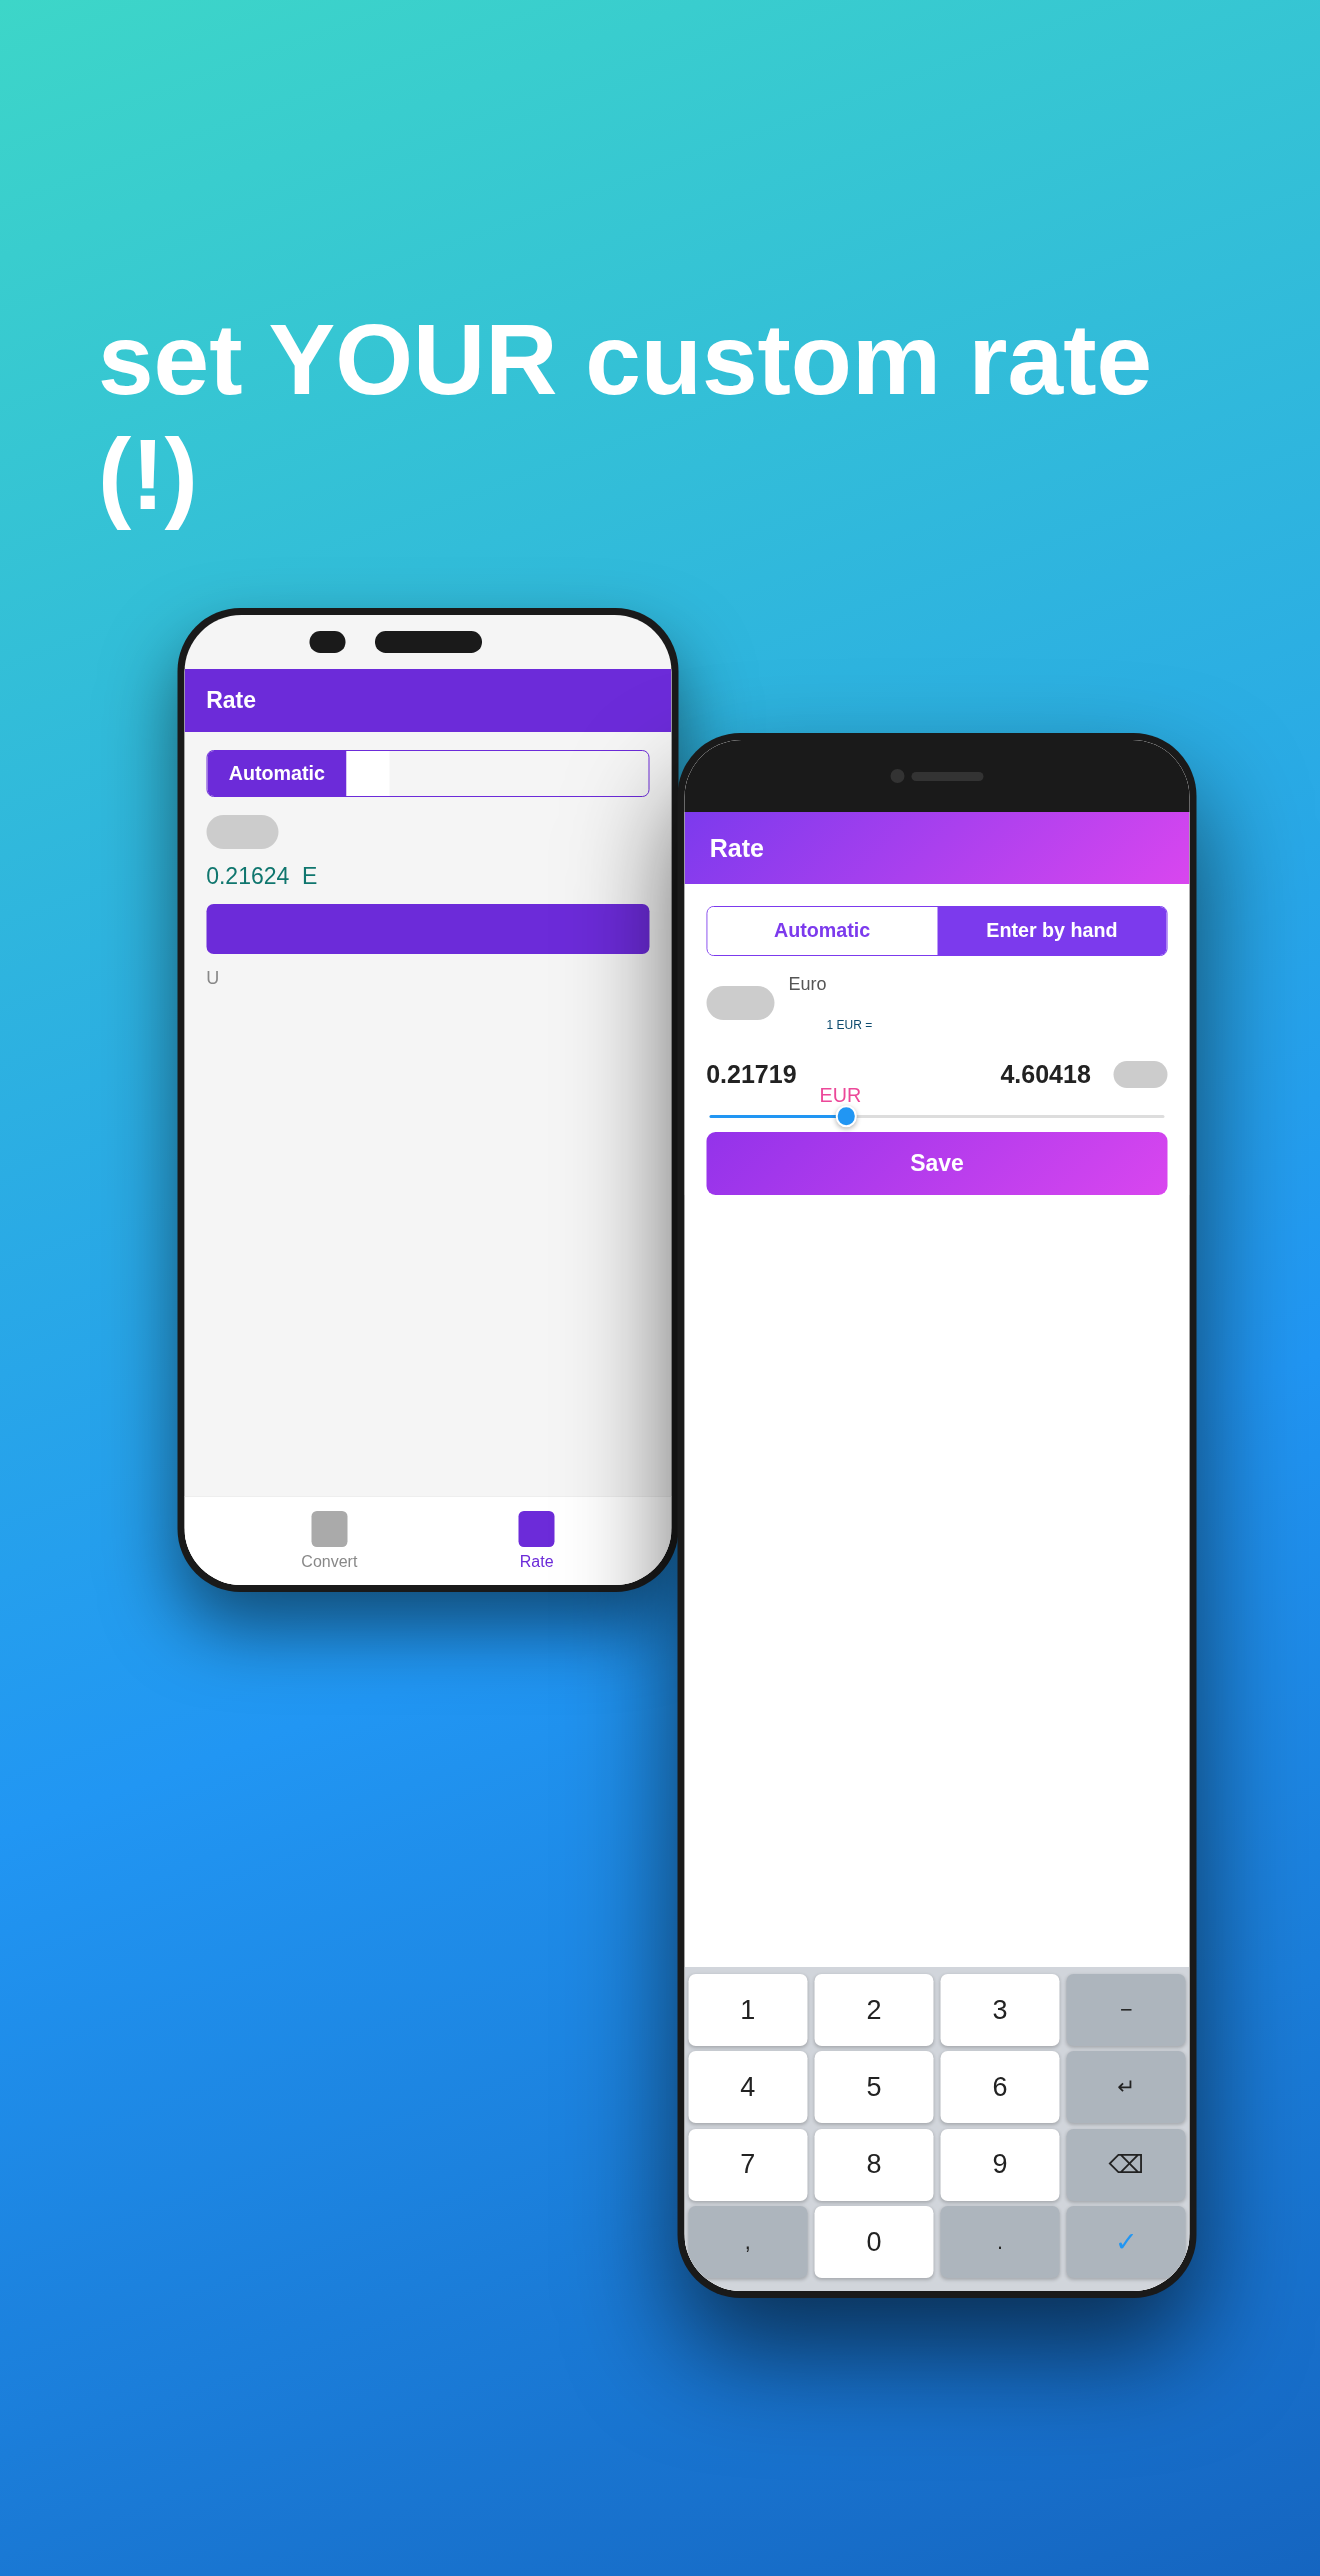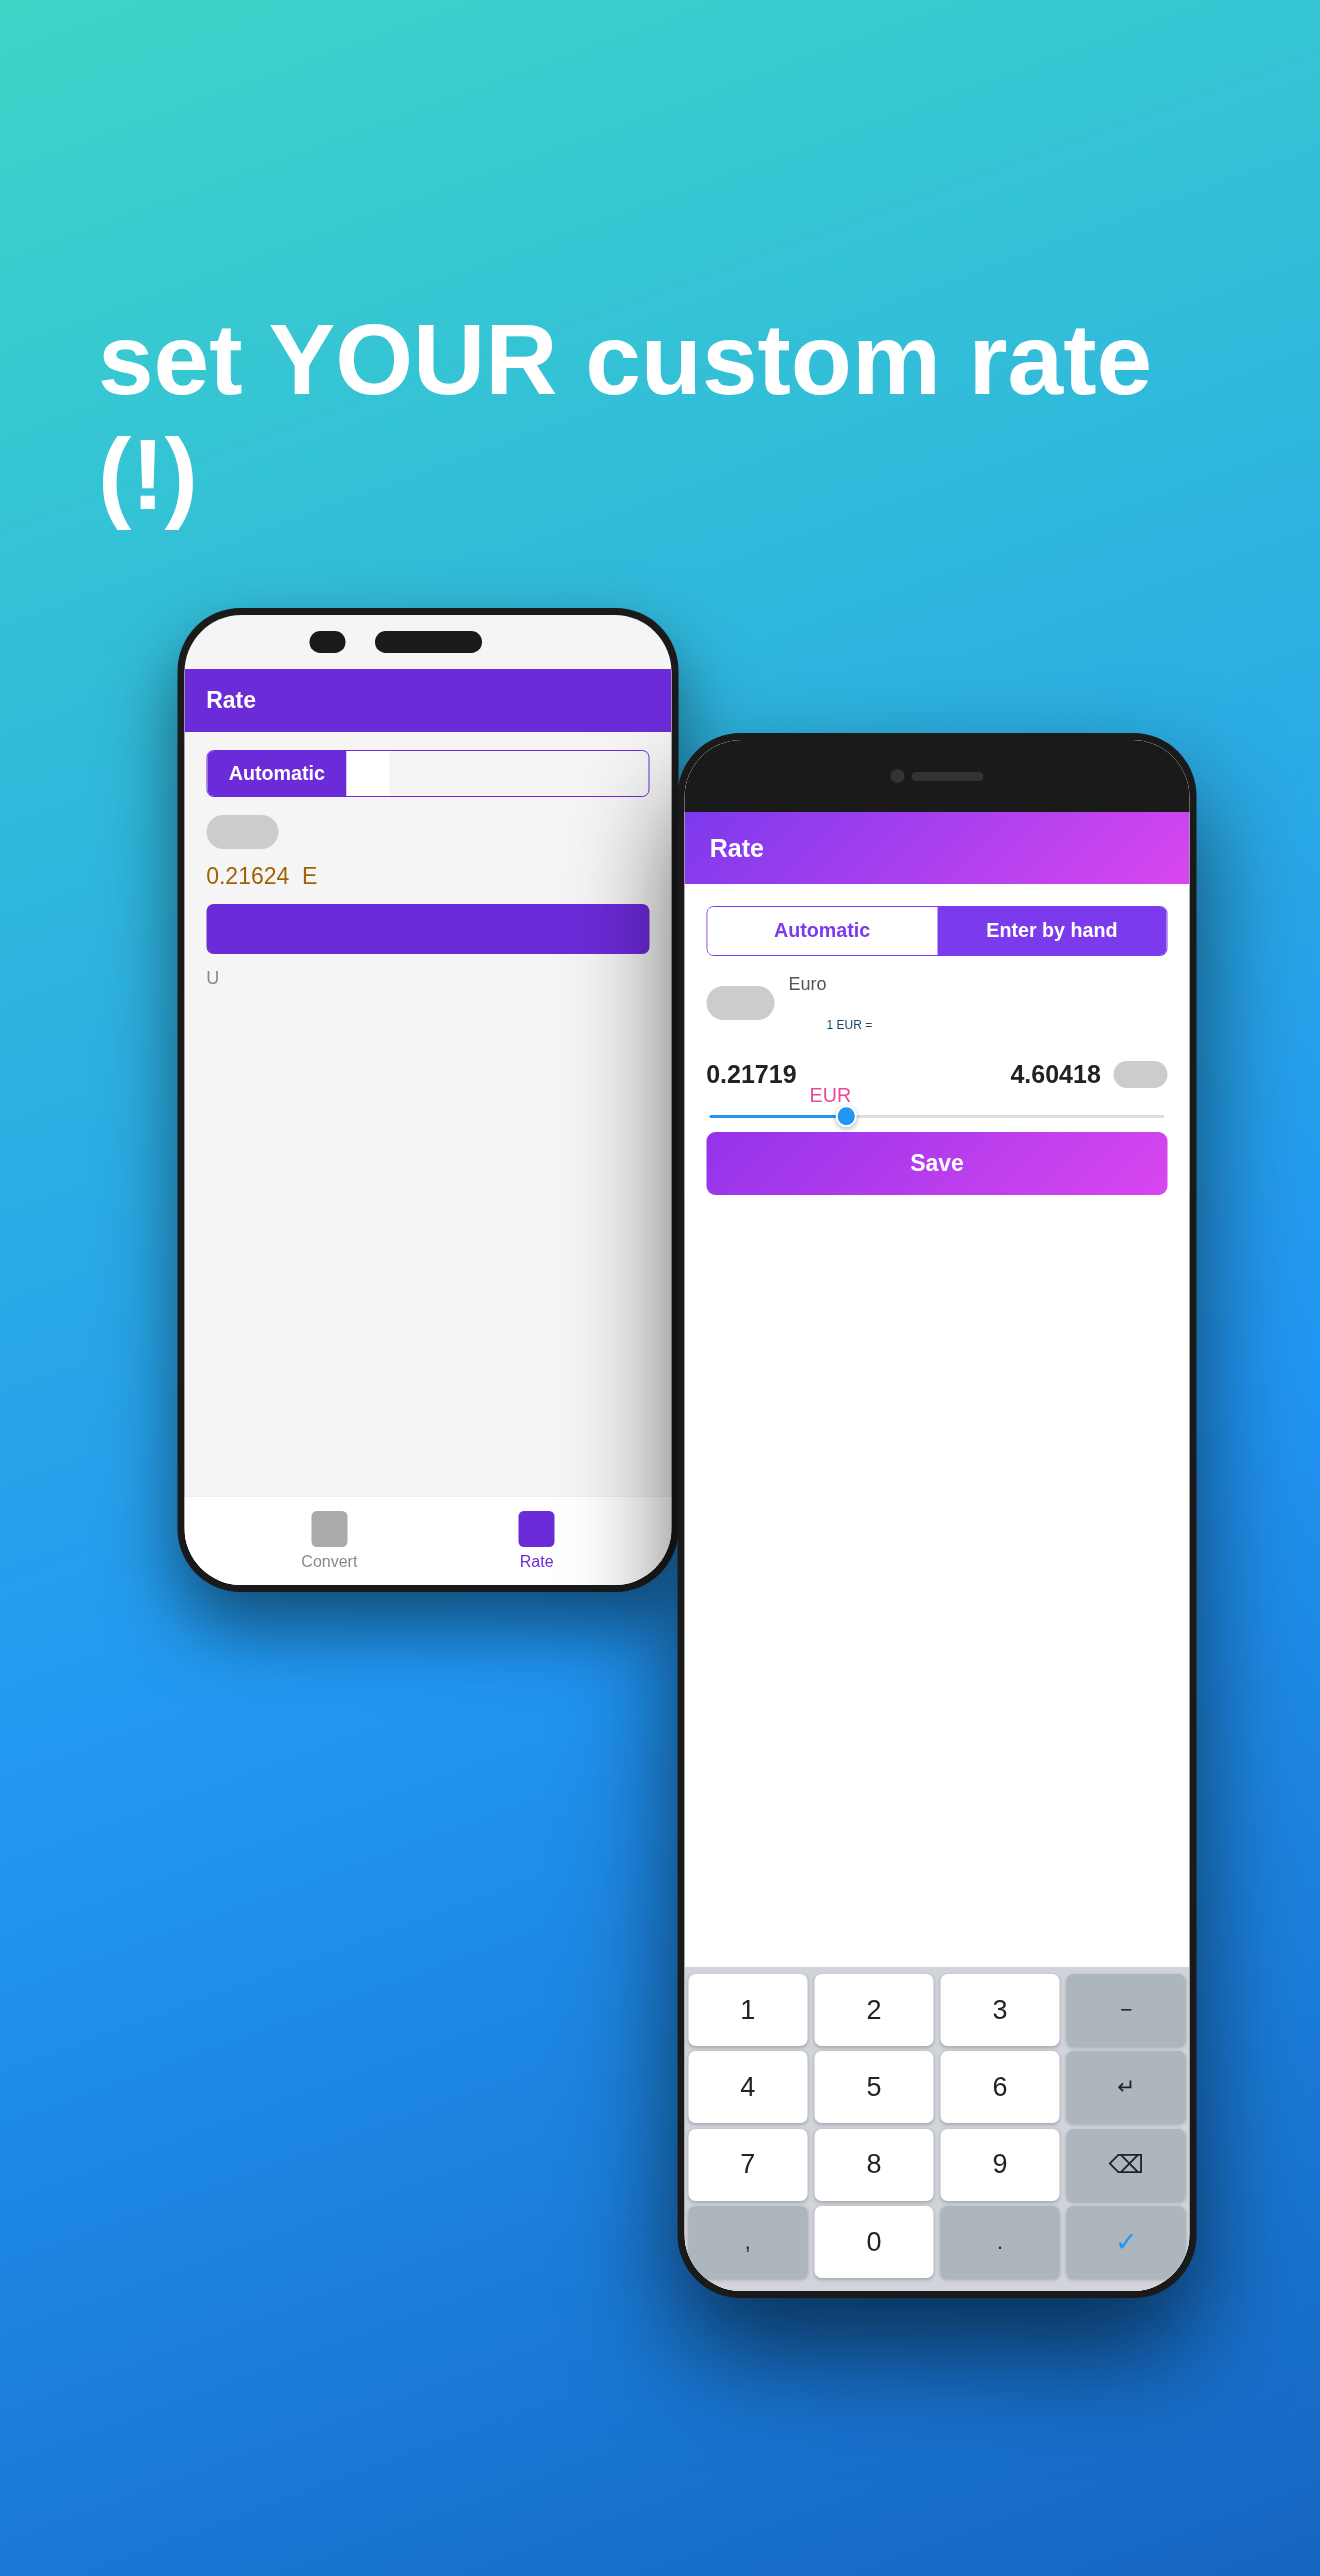--- a/index.html
+++ b/index.html
@@ -140,21 +140,21 @@
     .back-toggle {
       width: 72px;
       height: 34px;
       background: #ccc;
       border-radius: 17px;
       margin-bottom: 14.3px;
     }
 
     .back-value {
       font-size: 23px;
-      color: #a16207;
+      color: #0f766e;
       margin-bottom: 14.3px;
     }
 
     .back-save-btn {
       background: #6c2bd9;
       height: 50px;
       border-radius: 7.2px;
       margin-bottom: 14.3px;
     }
 
@@ -338,21 +338,21 @@
 
     .rate-currency-eq {
       font-size: 12px;
       color: #0c4a6e;
       margin-top: 44px;
     }
 
     .rate-values-row {
       display: flex;
       align-items: center;
-      gap: 13px;
+      gap: 23px;
       margin-bottom: 7.2px;
     }
 
     .rate-value-left {
       font-size: 25px;
       font-weight: 700;
       color: #222;
     }
 
     .rate-unit {

